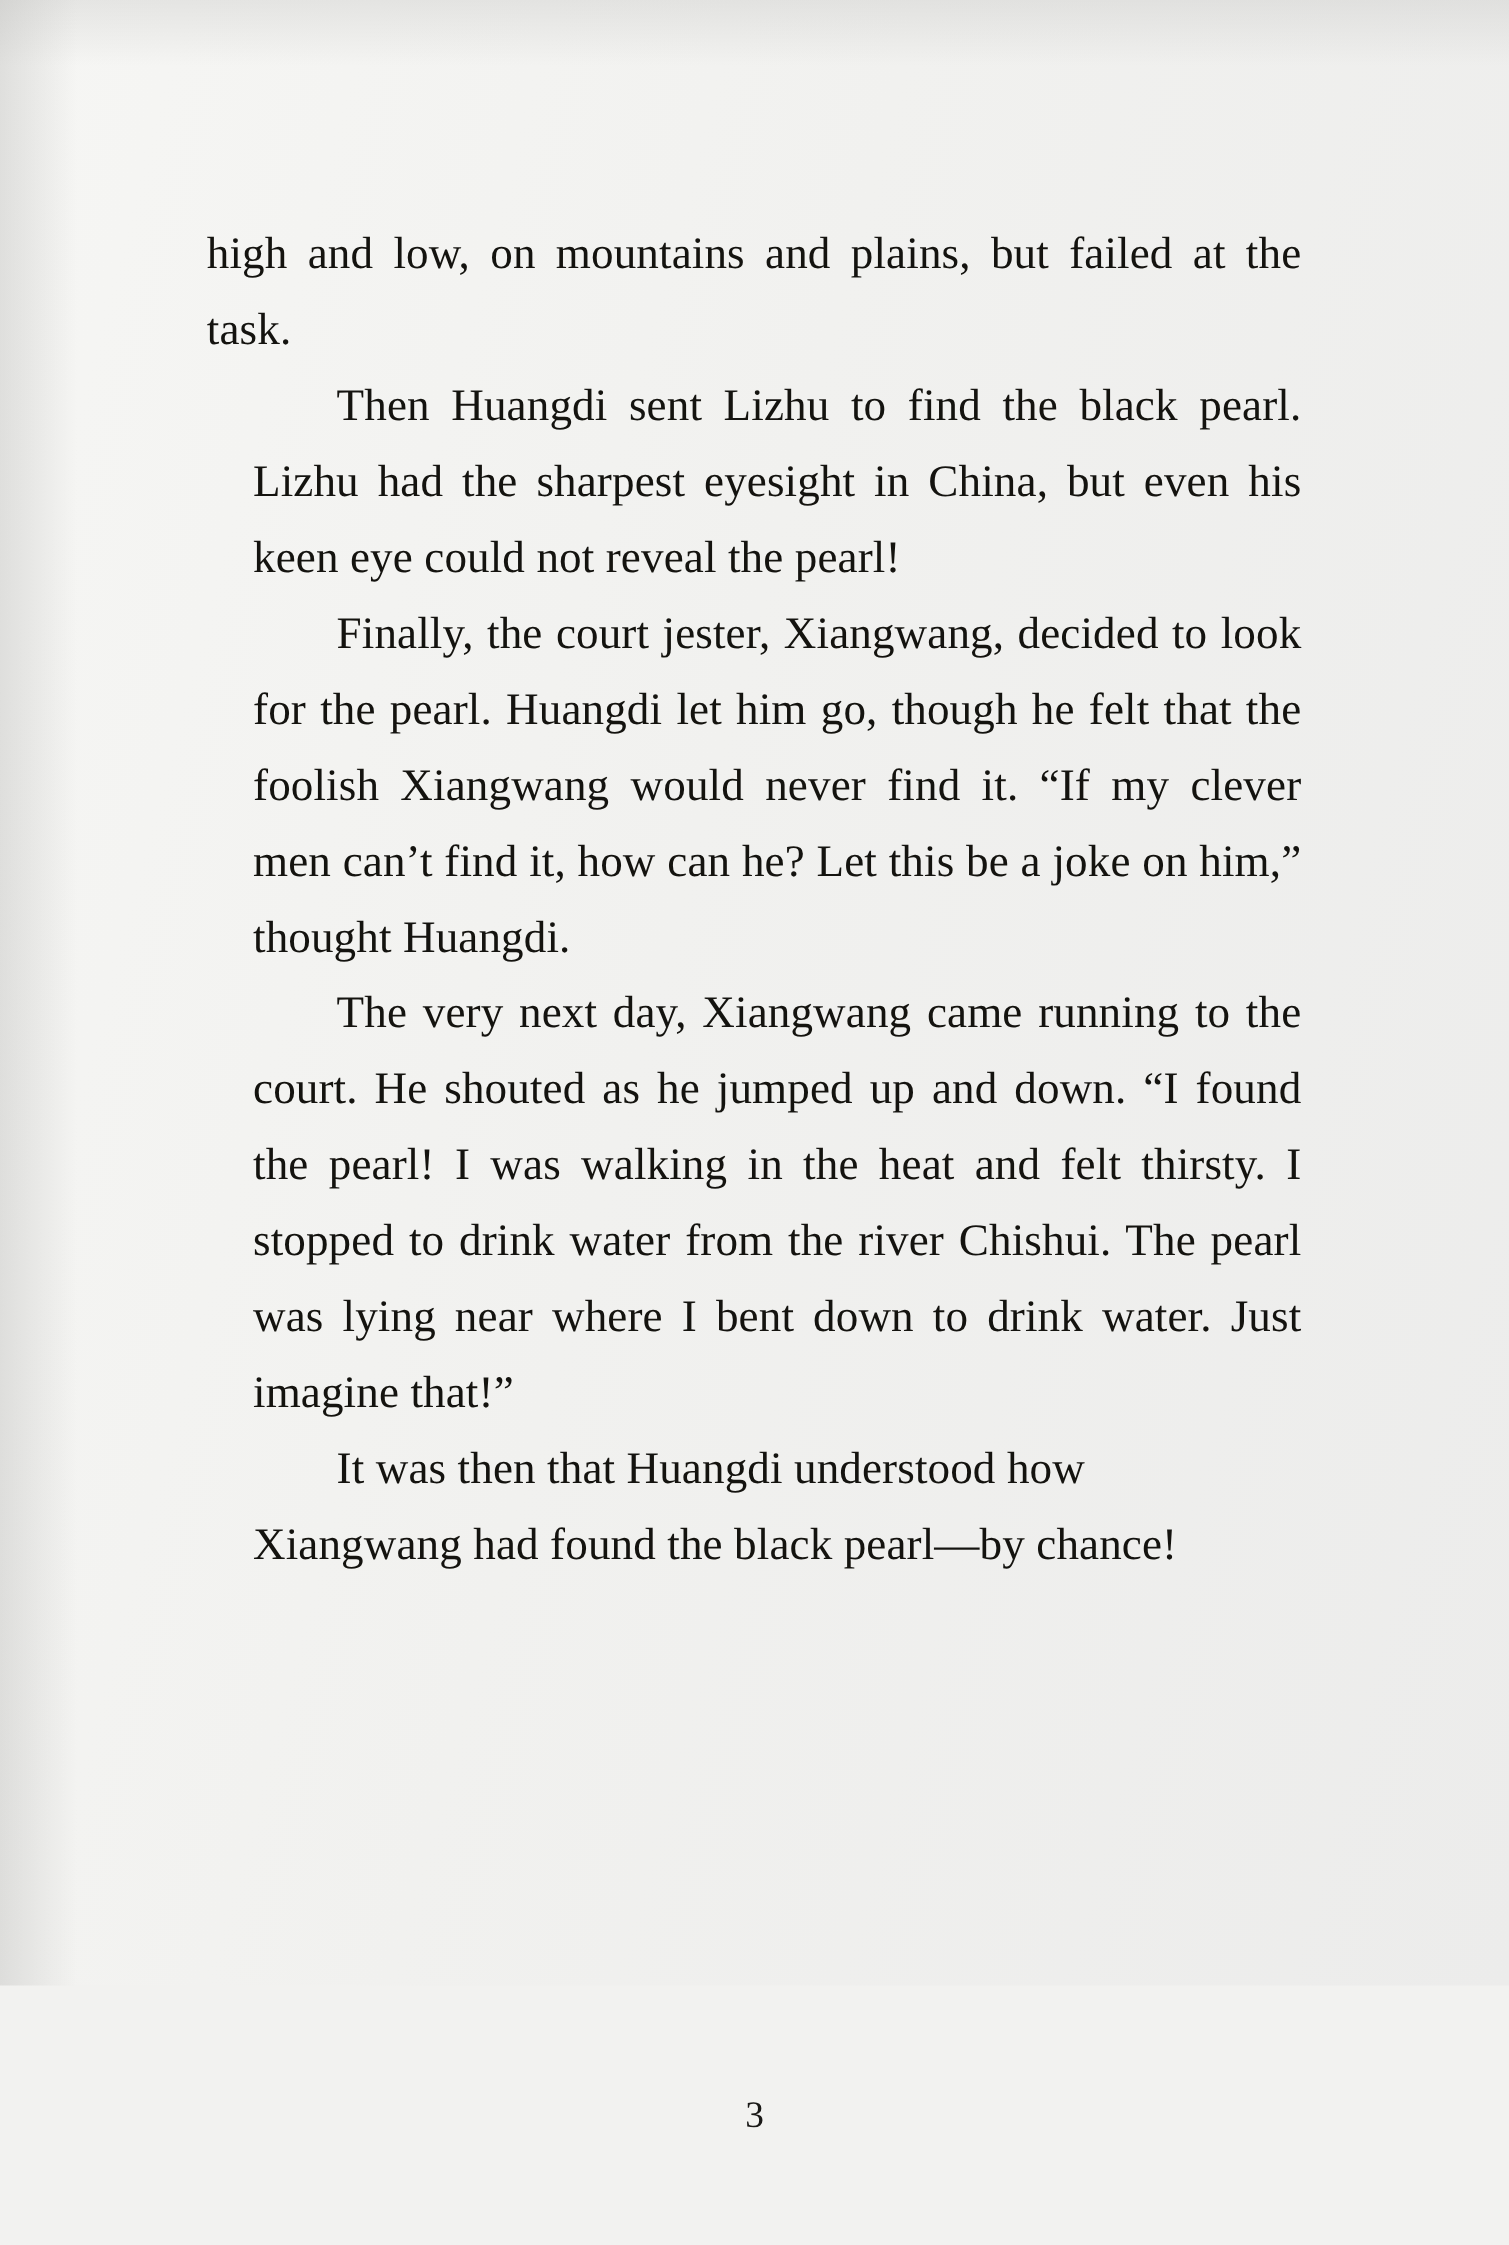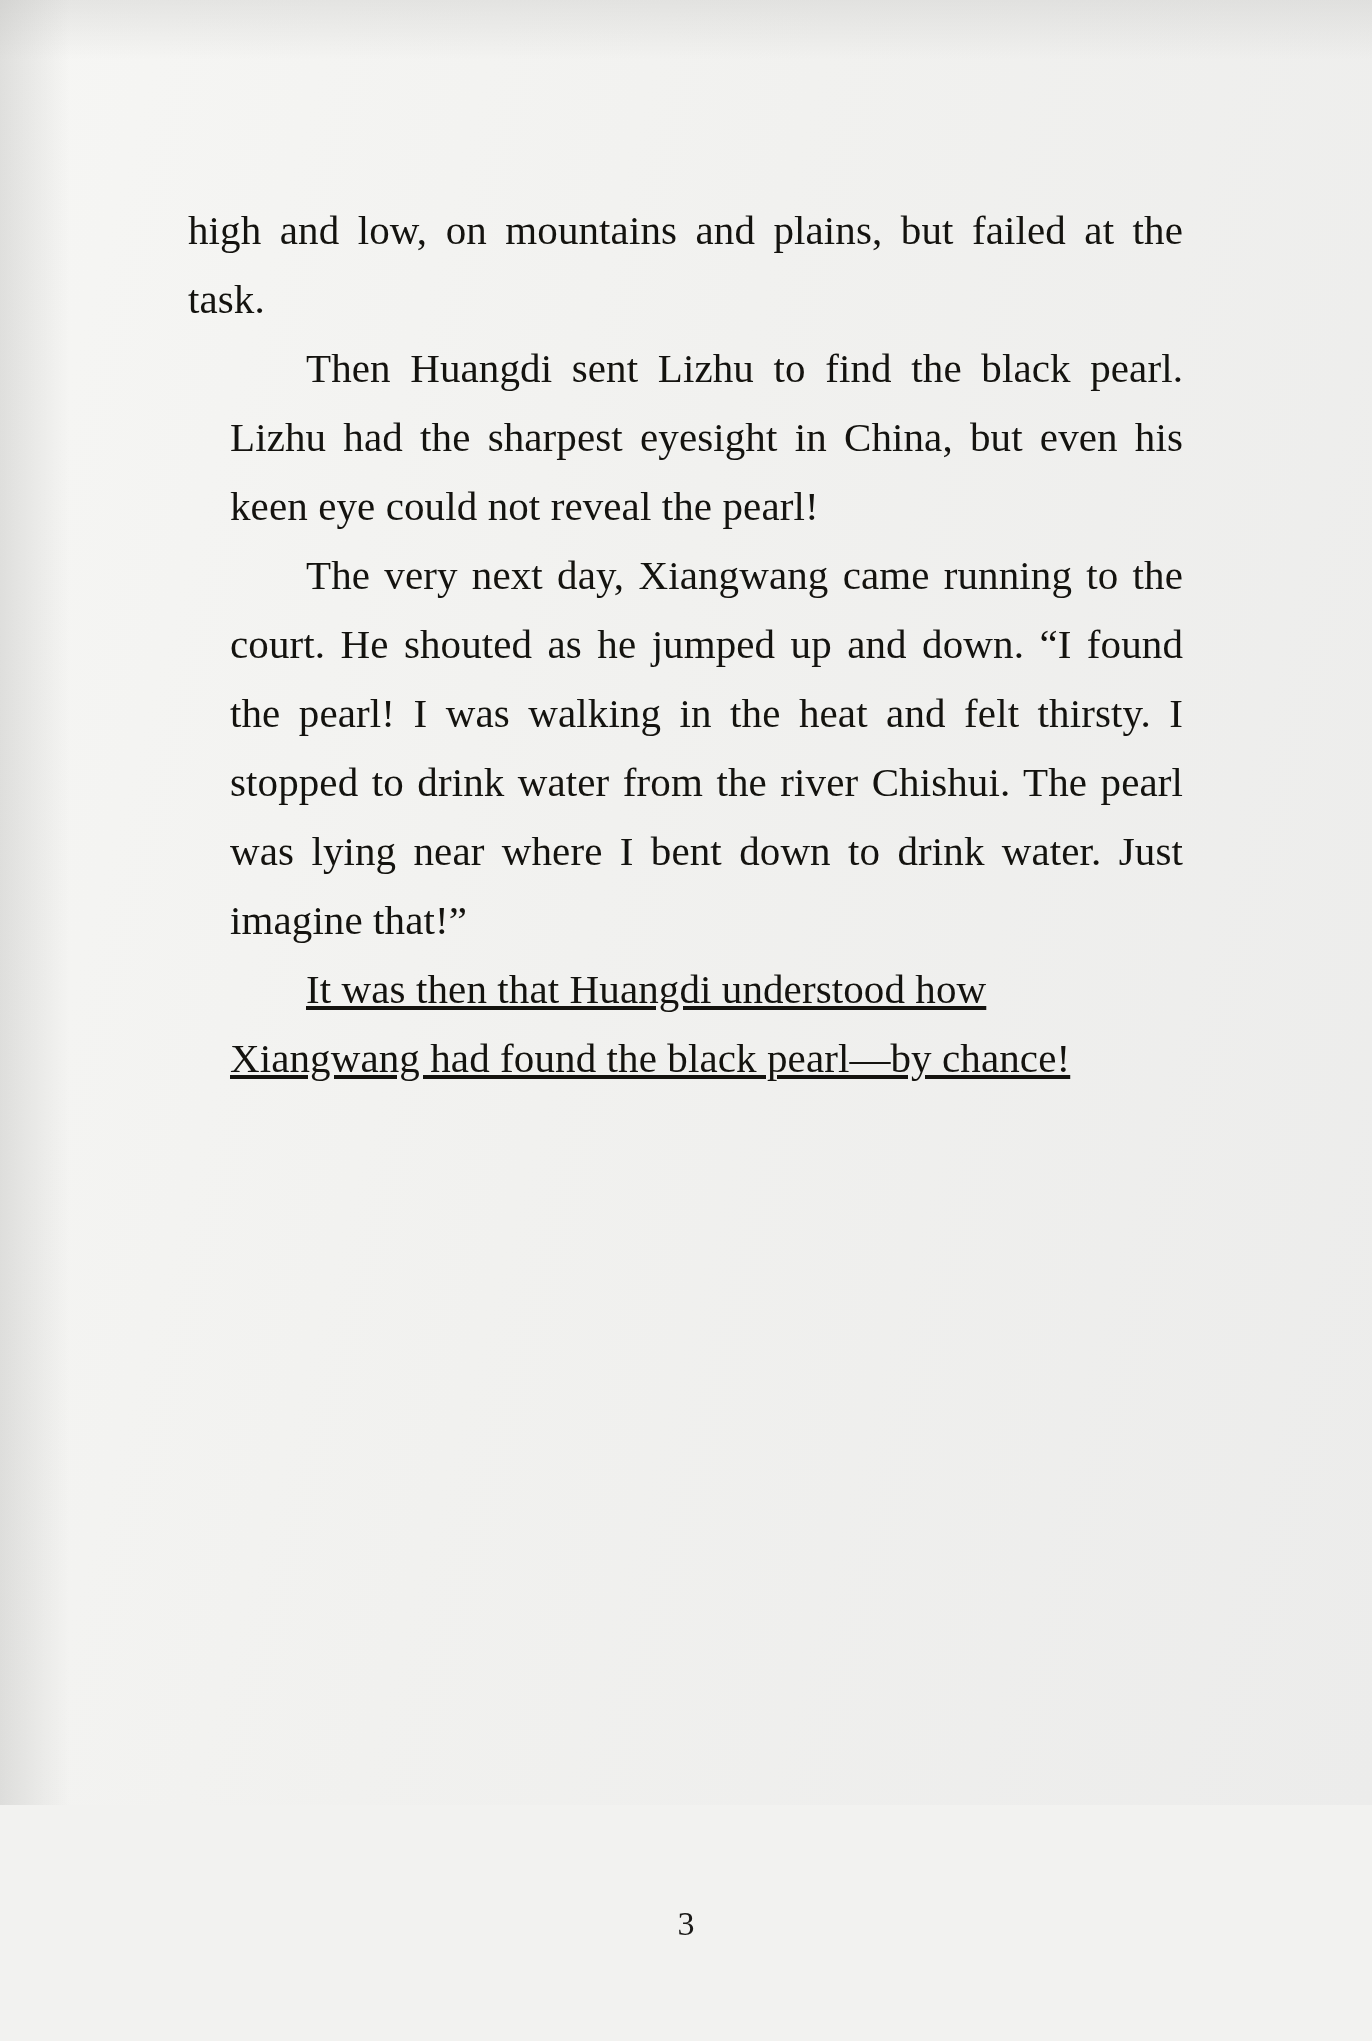--- a/index.html
+++ b/index.html
@@ -53,21 +53,20 @@
     text-justify: inter-word;
     letter-spacing: 0.1px;
     font-family: "Liberation Serif", serif;
   }
   .para.indent {
     text-indent: 76px;
     margin-left: 42px;
   }
   .para.last-loose {
     text-align: left;
-    text-decoration: underline;
   }
   .folio {
     position: absolute;
     left: 0;
     top: 1905px;
     width: 1372px;
     text-align: center;
     font-size: 34px;
     color: #1a1917;
     font-family: "Liberation Serif", serif;
@@ -77,19 +76,20 @@
 <body>
 
 <div class="page">
 
   <div class="page-shadow-top"></div>
   <div class="page-shadow-left"></div>
 
   <div class="text-block">
     <p class="para">high and low, on mountains and plains, but failed at the task.</p>
     <p class="para indent">Then Huangdi sent Lizhu to find the black pearl. Lizhu had the sharpest eyesight in China, but even his keen eye could not reveal the pearl!</p>
+    <p class="para indent">Finally, the court jester, Xiangwang, decided to look for the pearl. Huangdi let him go, though he felt that the foolish Xiangwang would never find it. “If my clever men can’t find it, how can he? Let this be a joke on him,” thought Huangdi.</p>
     <p class="para indent">The very next day, Xiangwang came running to the court. He shouted as he jumped up and down. “I found the pearl! I was walking in the heat and felt thirsty. I stopped to drink water from the river Chishui. The pearl was lying near where I bent down to drink water. Just imagine that!”</p>
     <p class="para indent last-loose">It was then that Huangdi understood how Xiangwang had found the black pearl—by chance!</p>
   </div>
 
   <div class="folio">3</div>
 
 </div>
 
 </body></html>

